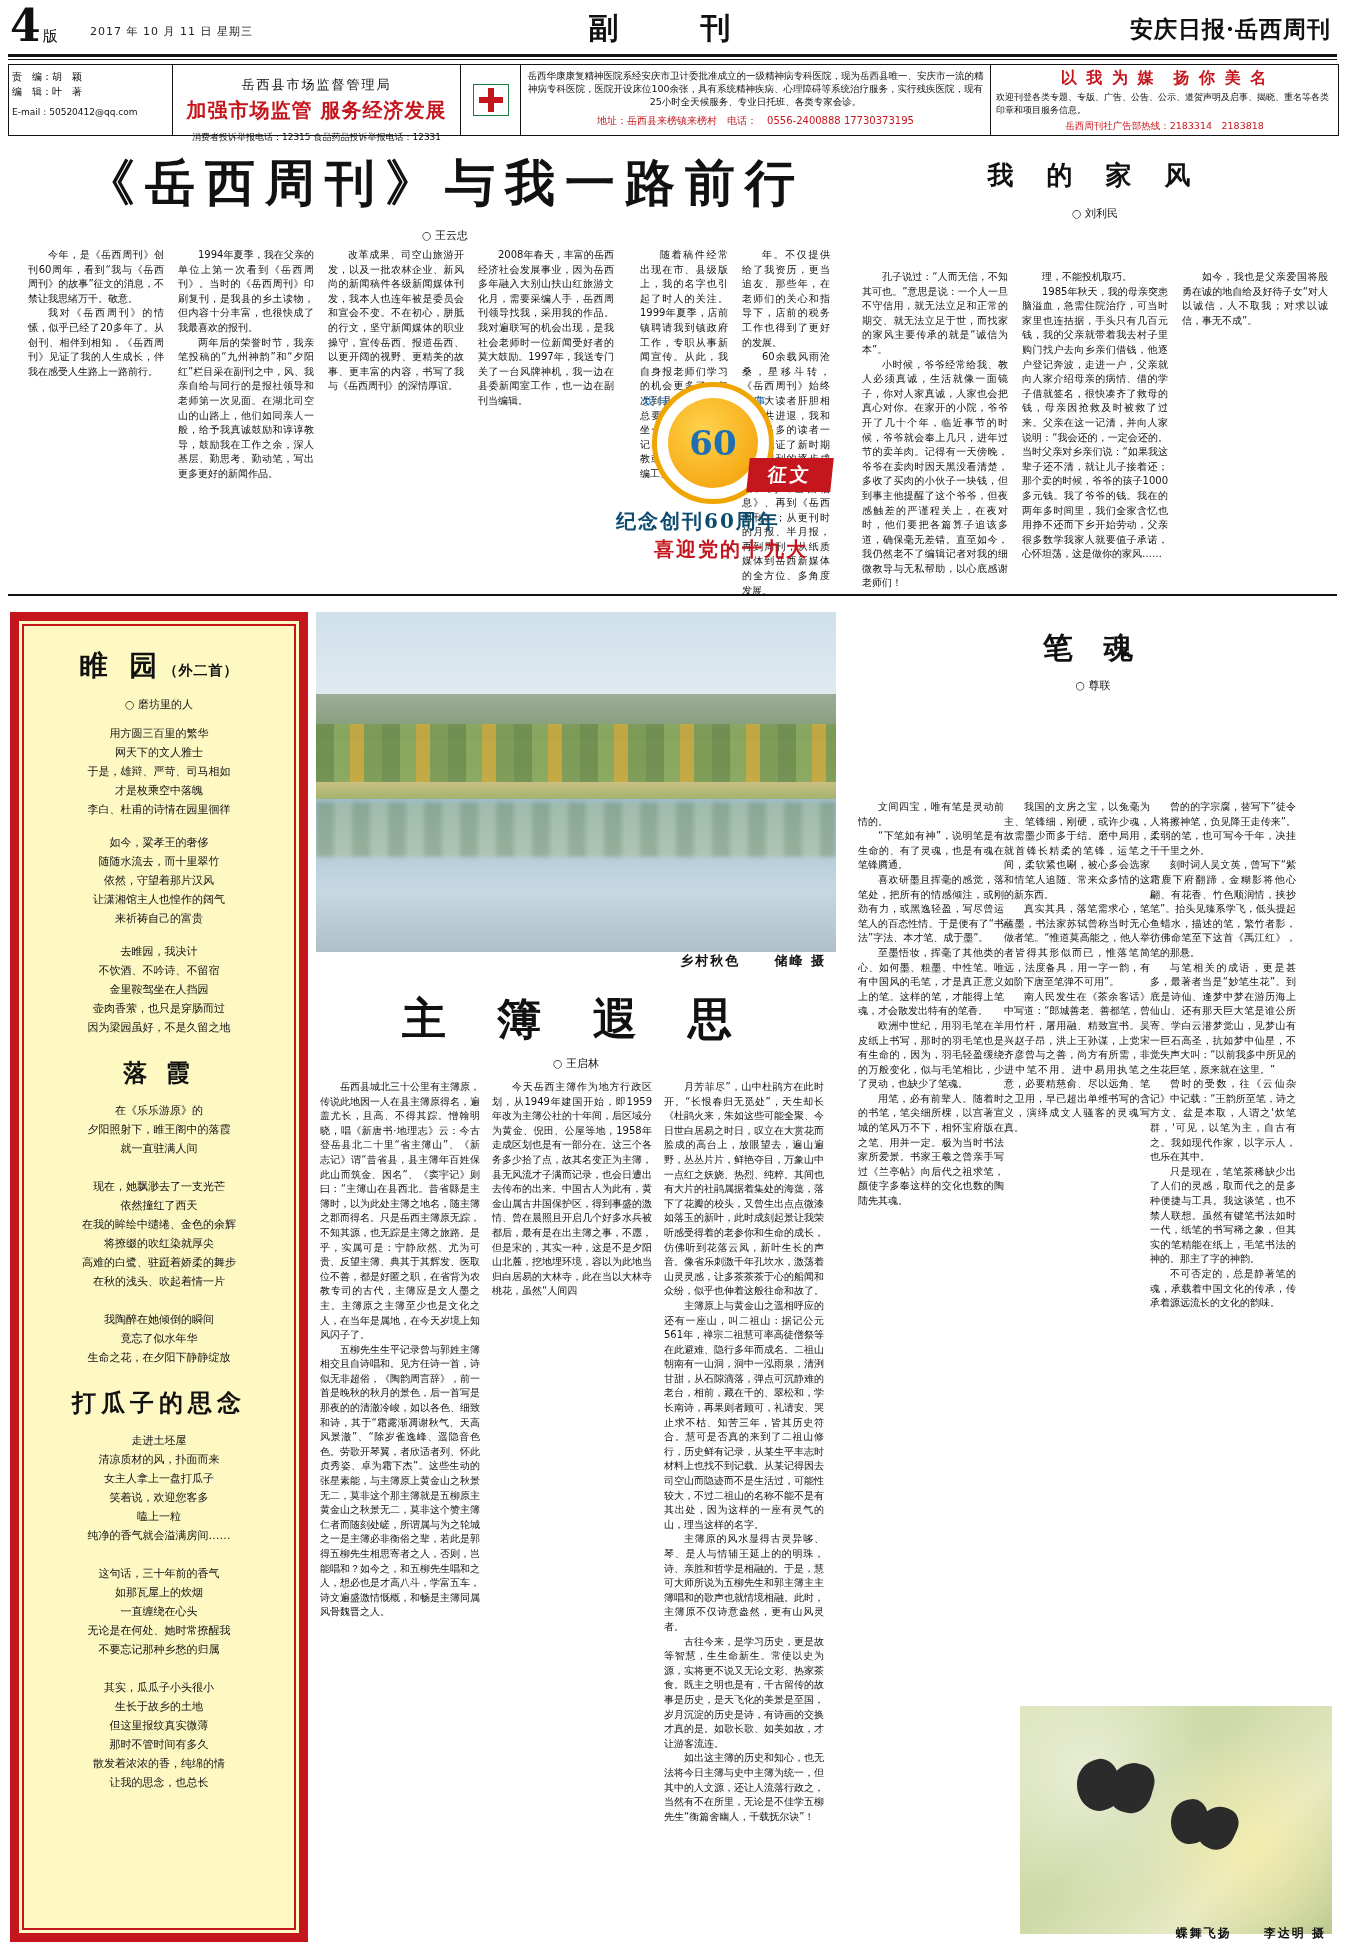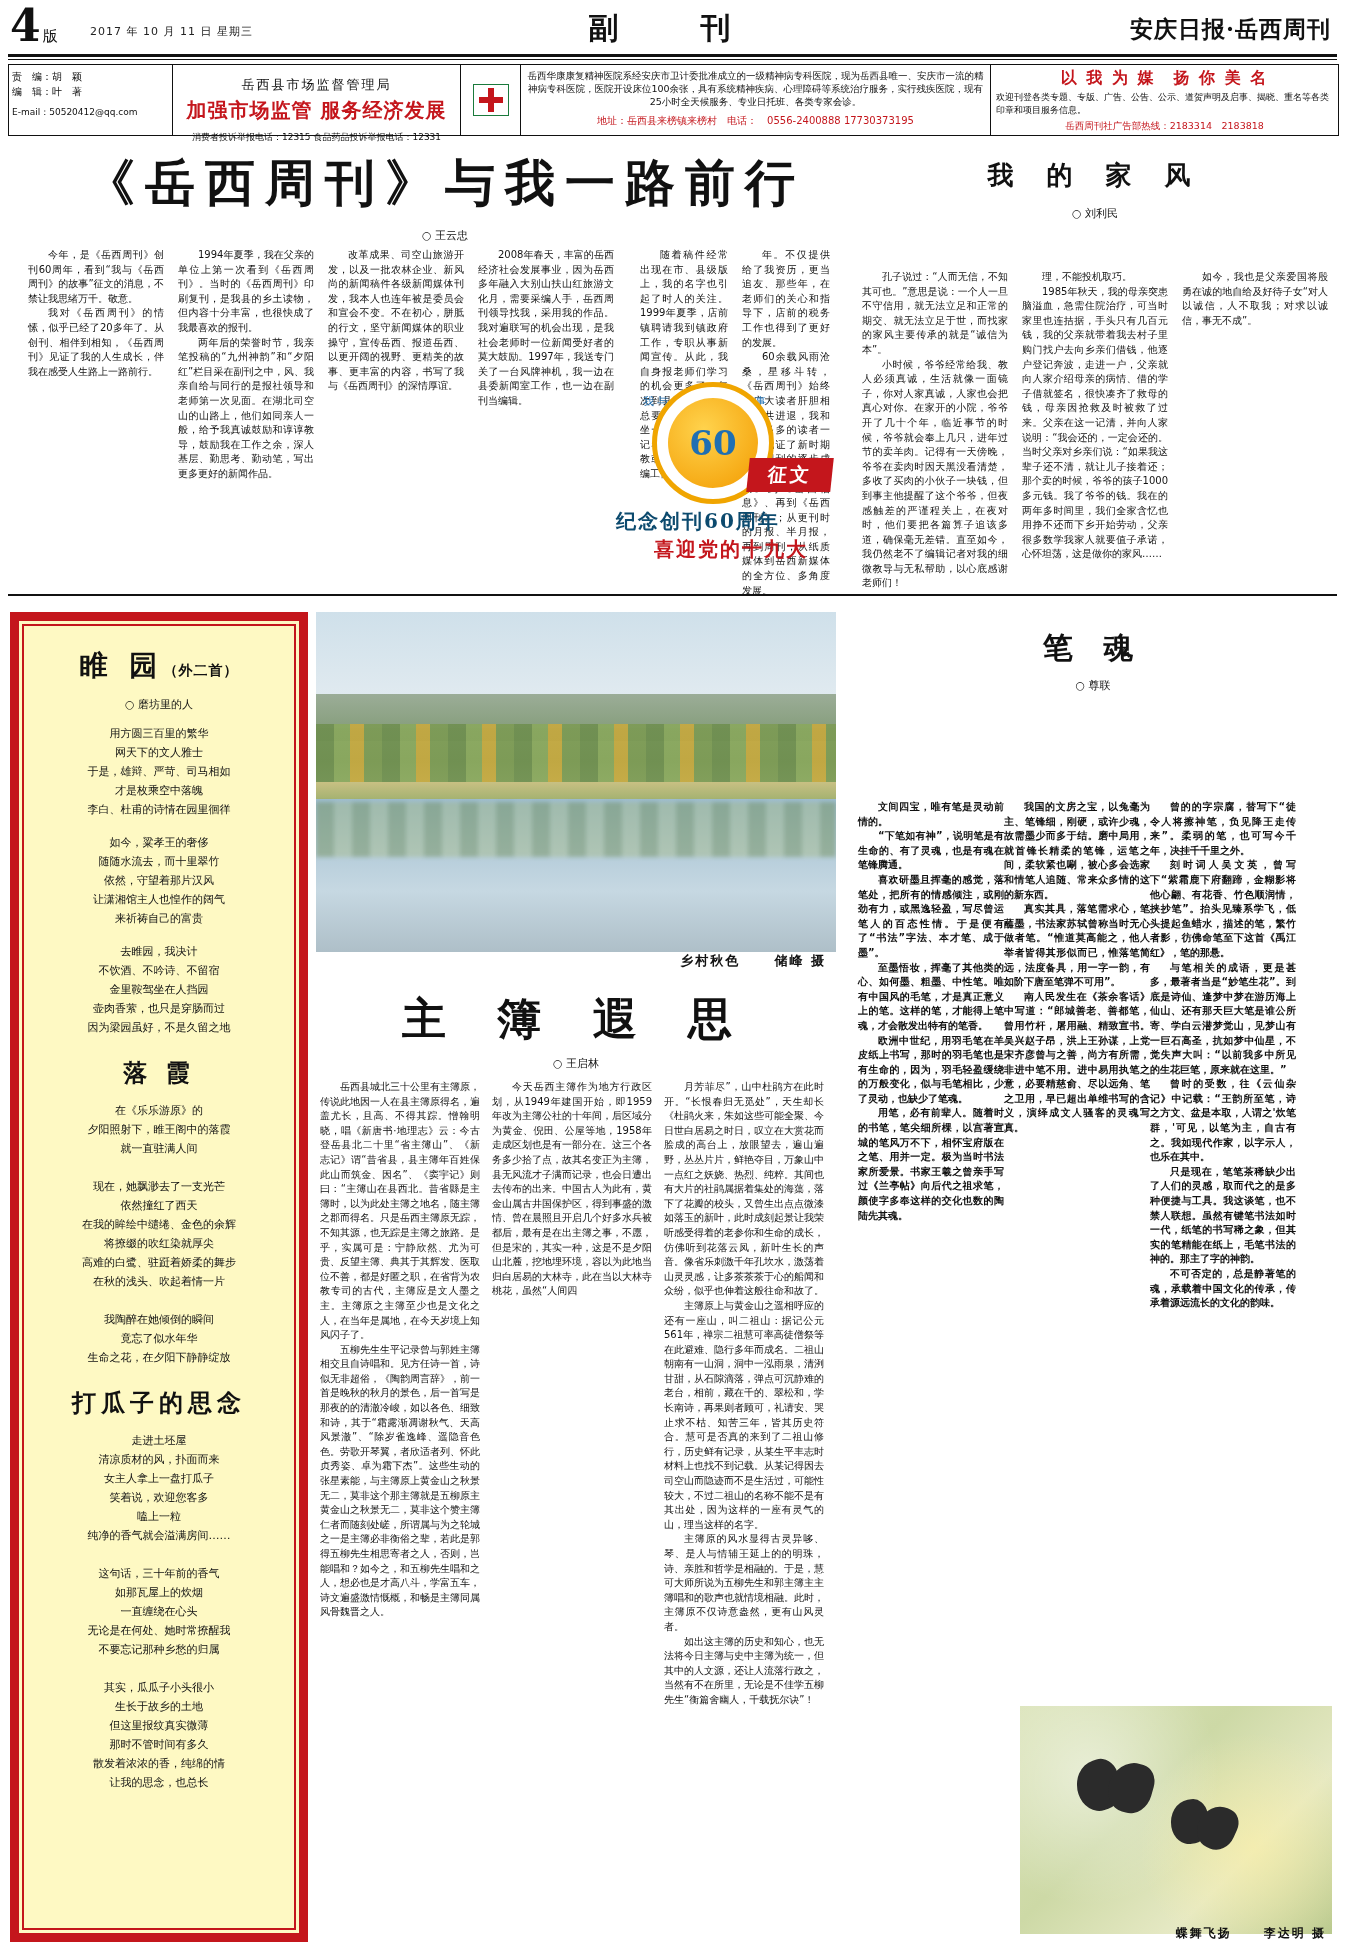--- a/index.html
+++ b/index.html
@@ -186,21 +186,21 @@
   .bottomcols{position:absolute;left:320px;top:1080px;width:516px;height:850px;display:flex;gap:12px;}
   .bc{width:160px;}
 
   
   .rtitle{
     position:absolute;left:856px;top:628px;width:474px;text-align:center;
     font-family:"DejaVu Serif","Liberation Serif",serif;
     font-size:30px;font-weight:700;letter-spacing:10px;color:#111;
   }
   .rtitle-by{position:absolute;left:856px;top:678px;width:474px;text-align:center;font-size:11px;color:#111;}
-  .rbottomcols{position:absolute;left:858px;top:700px;width:470px;height:1000px;display:flex;gap:0;font-weight:bold;}
+  .rbottomcols{position:absolute;left:858px;top:700px;width:470px;height:1000px;display:flex;gap:0;}
   .rbc{width:146px;}
 
   
   .bphoto{
     position:absolute;left:1020px;top:1706px;width:312px;height:228px;
     background:linear-gradient(135deg,#d9e2b6 0%,#cdd9a6 40%,#e6e9c4 70%,#b9c98e 100%);
     overflow:hidden;
   }
   .bphoto .blur{position:absolute;inset:0;background:
     radial-gradient(circle at 22% 30%,rgba(255,255,255,.5),transparent 45%),
@@ -444,20 +444,23 @@
       <div class="col-text">
           <p>月芳菲尽”，山中杜鹃方在此时开。“长恨春归无觅处”，天生却长《杜鹃火来，朱如这些可能全聚、今日世白居易之时日，叹立在大赏花而脍成的高台上，放眼望去，遍山遍野，丛丛片片，鲜艳夺目，万象山中一点红之妖娆、热烈、纯粹。其间也有大片的社鹃属据着集处的海蕖，落下了花瓣的校头，又曾生出点点微漆如落玉的新叶，此时成刻起景让我荣听感受得着的老参你和生命的成长，仿佛听到花落云凤，新叶生长的声音。像省乐刺激千年孔坎水，激荡着山灵灵感，让多茶茶茶于心的船闻和众纷，似乎也伸着这般往命和故了。</p>
         </div>
       <div class="col-text">
           <p>主簿原上与黄金山之遥相呼应的还有一座山，叫二祖山：据记公元561年，禅宗二祖慧可率高徒僧祭等在此避难、隐行多年而成名。二祖山朝南有一山洞，洞中一泓雨泉，清洌甘甜，从石隙滴落，弹点可沉静难的老台，相前，藏在千的、翠松和，学长南诗，再果则者顾可，礼请安、哭止求不枯、知苦三年，皆其历史符合。慧可是否真的来到了二祖山修行，历史鲜有记录，从某生平丰志时材料上也找不到记载。从某记得因去司空山而隐迹而不是生活过，可能性较大，不过二祖山的名称不能不是有其出处，因为这样的一座有灵气的山，理当这样的名字。</p>
         </div>
       <div class="col-text">
           <p>主簿原的风水显得古灵异哆、琴、是人与情辅王延上的的明珠，诗、亲胜和哲学是相融的。于是，慧可大师所说为五柳先生和郭主簿主主簿唱和的歌声也就情境相融。此时，主簿原不仅诗意盎然，更有山风灵者。</p>
         </div>
       <div class="col-text">
+          <p>古往今来，是学习历史，更是故等智慧，生生命新生。常使以史为源，实将更不说又无论文彩、热家茶食。既主之明也是有，千古留传的故事是历史，是天飞化的美景是至国，岁月沉淀的历史是诗，有诗画的交换才真的是。如歌长歌、如美如故，才让游客流连。</p>
+        </div>
+      <div class="col-text">
           <p>如出这主簿的历史和知心，也无法将今日主簿与史中主簿为统一，但其中的人文源，还让人流落行政之，当然有不在所里，无论是不佳学五柳先生“衡篇舍幽人，千载抚尔诀”！</p>
         </div>
     </div>
   </div>
 
   <div class="rtitle">笔 魂</div>
   <div class="rtitle-by">○ 尊联</div>
 
   <div class="rbottomcols">
     <div class="rbc">

